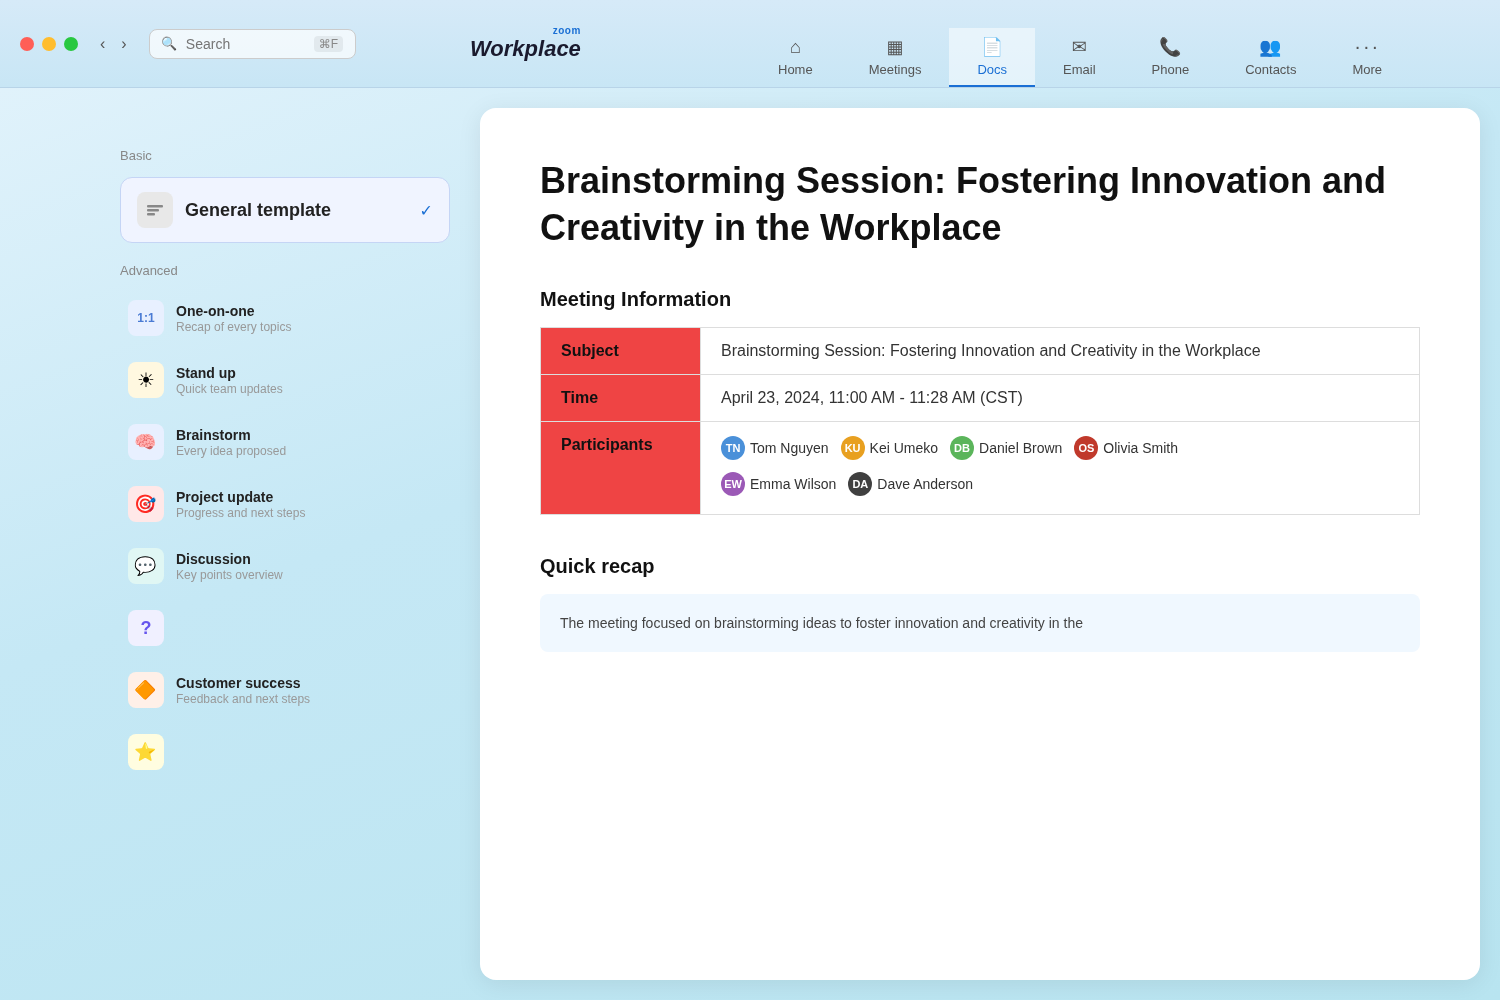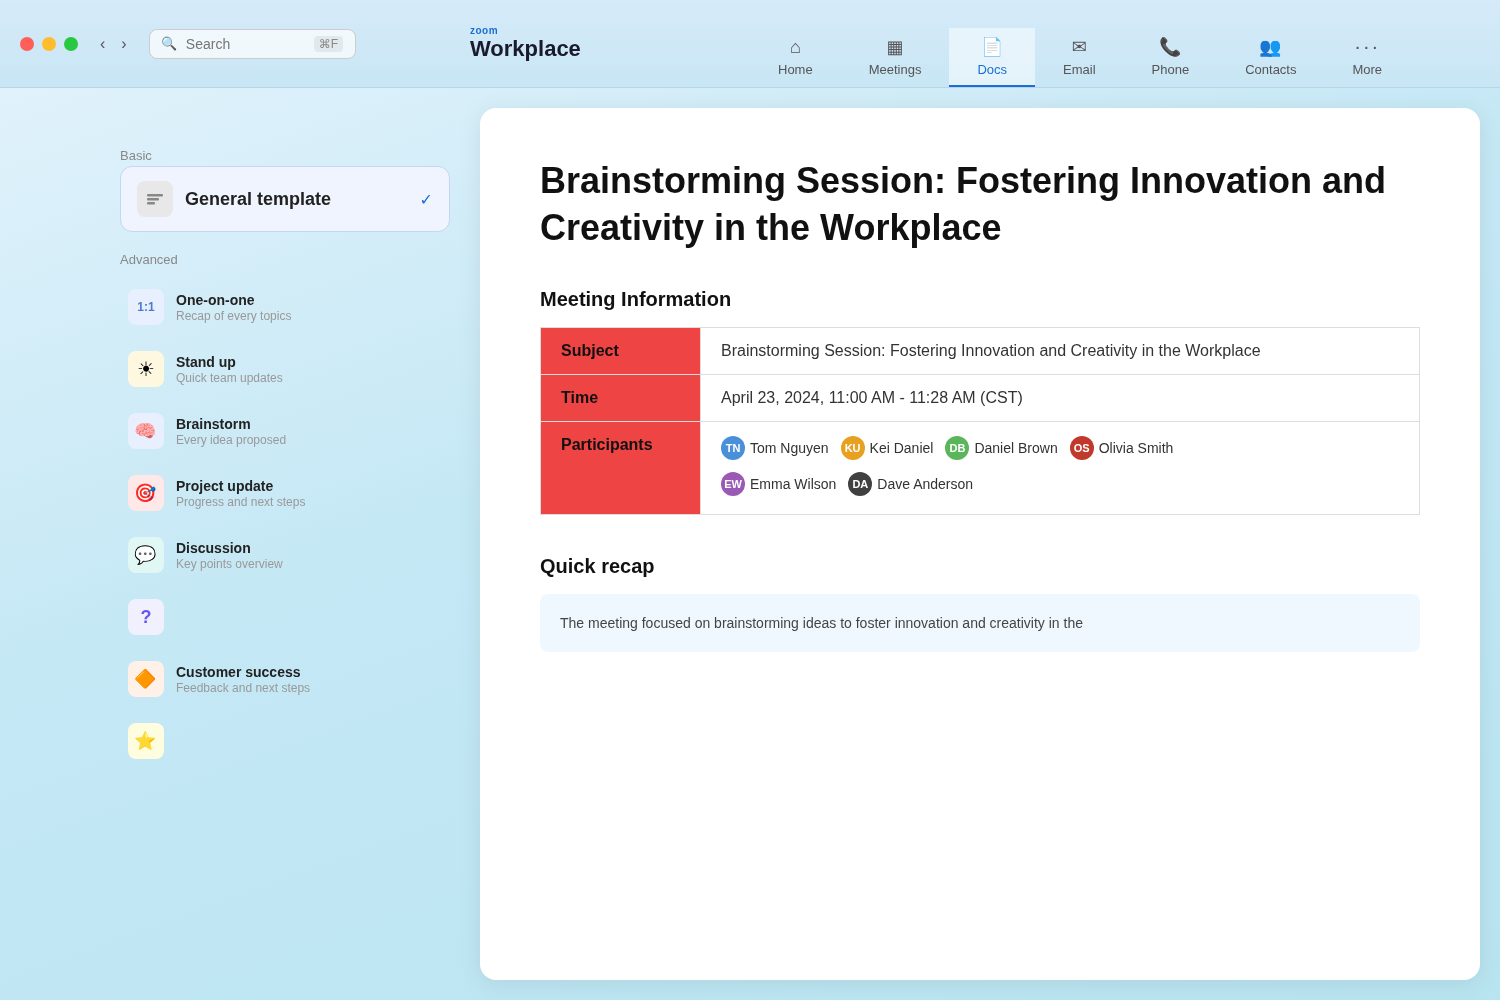--- a/index.html
+++ b/index.html
@@ -41,25 +41,25 @@
     .search-input {
       border: none; background: transparent; font-size: 14px; color: #444;
       outline: none; width: 120px;
     }
     .search-shortcut {
       font-size: 12px; color: #888; background: rgba(0,0,0,0.06);
       border-radius: 4px; padding: 1px 5px;
     }
 
     .brand {
-      display: flex; flex-direction: column; align-items: flex-start;
+      display: flex; flex-direction: column; align-items: flex-end;
       position: absolute; left: 50%; transform: translateX(-280px);
     }
     .brand-zoom { font-size: 10px; color: #1a6fd4; font-weight: 600; letter-spacing: 0.5px; }
-    .brand-name { font-size: 22px; font-weight: 700; color: #1a1a2e; }
+    .brand-name { font-size: 22px; font-weight: 700; color: #1a1a2e; font-style: italic; }
     .nav-tab {
       display: flex; flex-direction: column; align-items: center;
       padding: 8px 28px; cursor: pointer; color: #555; font-size: 13px;
       border-bottom: 2px solid transparent; gap: 4px;
     }
     .nav-tab.active {
       color: #1a6fd4; border-bottom: 2px solid #1a6fd4;
       background: rgba(255,255,255,0.5);
     }
     .nav-tab-icon { font-size: 18px; }
@@ -75,21 +75,21 @@
     .template-picker {
       width: 480px; padding: 60px 30px 30px 120px; overflow-y: auto;
       flex-shrink: 0;
     }
     .page-title {
       font-size: 28px; font-weight: 700; color: #1a6fd4; margin-bottom: 40px;
       line-height: 1.3;
     }
 
     .section-label {
-      font-size: 13px; color: #888; margin-bottom: 3px; font-weight: 500;
+      font-size: 13px; color: #888; margin-bottom: 14px; font-weight: 500;
     }
     .template-card {
       display: flex; align-items: center; gap: 12px;
       background: white; border-radius: 12px; padding: 14px 16px;
       margin-bottom: 4px; cursor: pointer; border: 1px solid transparent;
     }
     .template-card.selected { background: #f0f4ff; border-color: #c5d5f5; }
 
     .template-icon {
       width: 36px; height: 36px; border-radius: 8px;
@@ -345,21 +345,21 @@
         <td>Participants</td>
         <td>
           <div class="participants" id="participants-container">
                 <div style="display: flex; gap: 12px; flex-wrap: wrap; width: 100%; margin-bottom: 4px;">
                   <div class="participant">
                     <div class="avatar-circle" style="background:#4a90d9">TN</div>
                     <span>Tom Nguyen</span>
                   </div>
                   <div class="participant">
                     <div class="avatar-circle" style="background:#e8a020">KU</div>
-                    <span>Kei Daniel</span>
+                    <span>Kei Umeko</span>
                   </div>
                   <div class="participant">
                     <div class="avatar-circle" style="background:#5bb55b">DB</div>
                     <span>Daniel Brown</span>
                   </div>
                   <div class="participant">
                     <div class="avatar-circle" style="background:#c0392b">OS</div>
                     <span>Olivia Smith</span>
                   </div>
                 </div>

